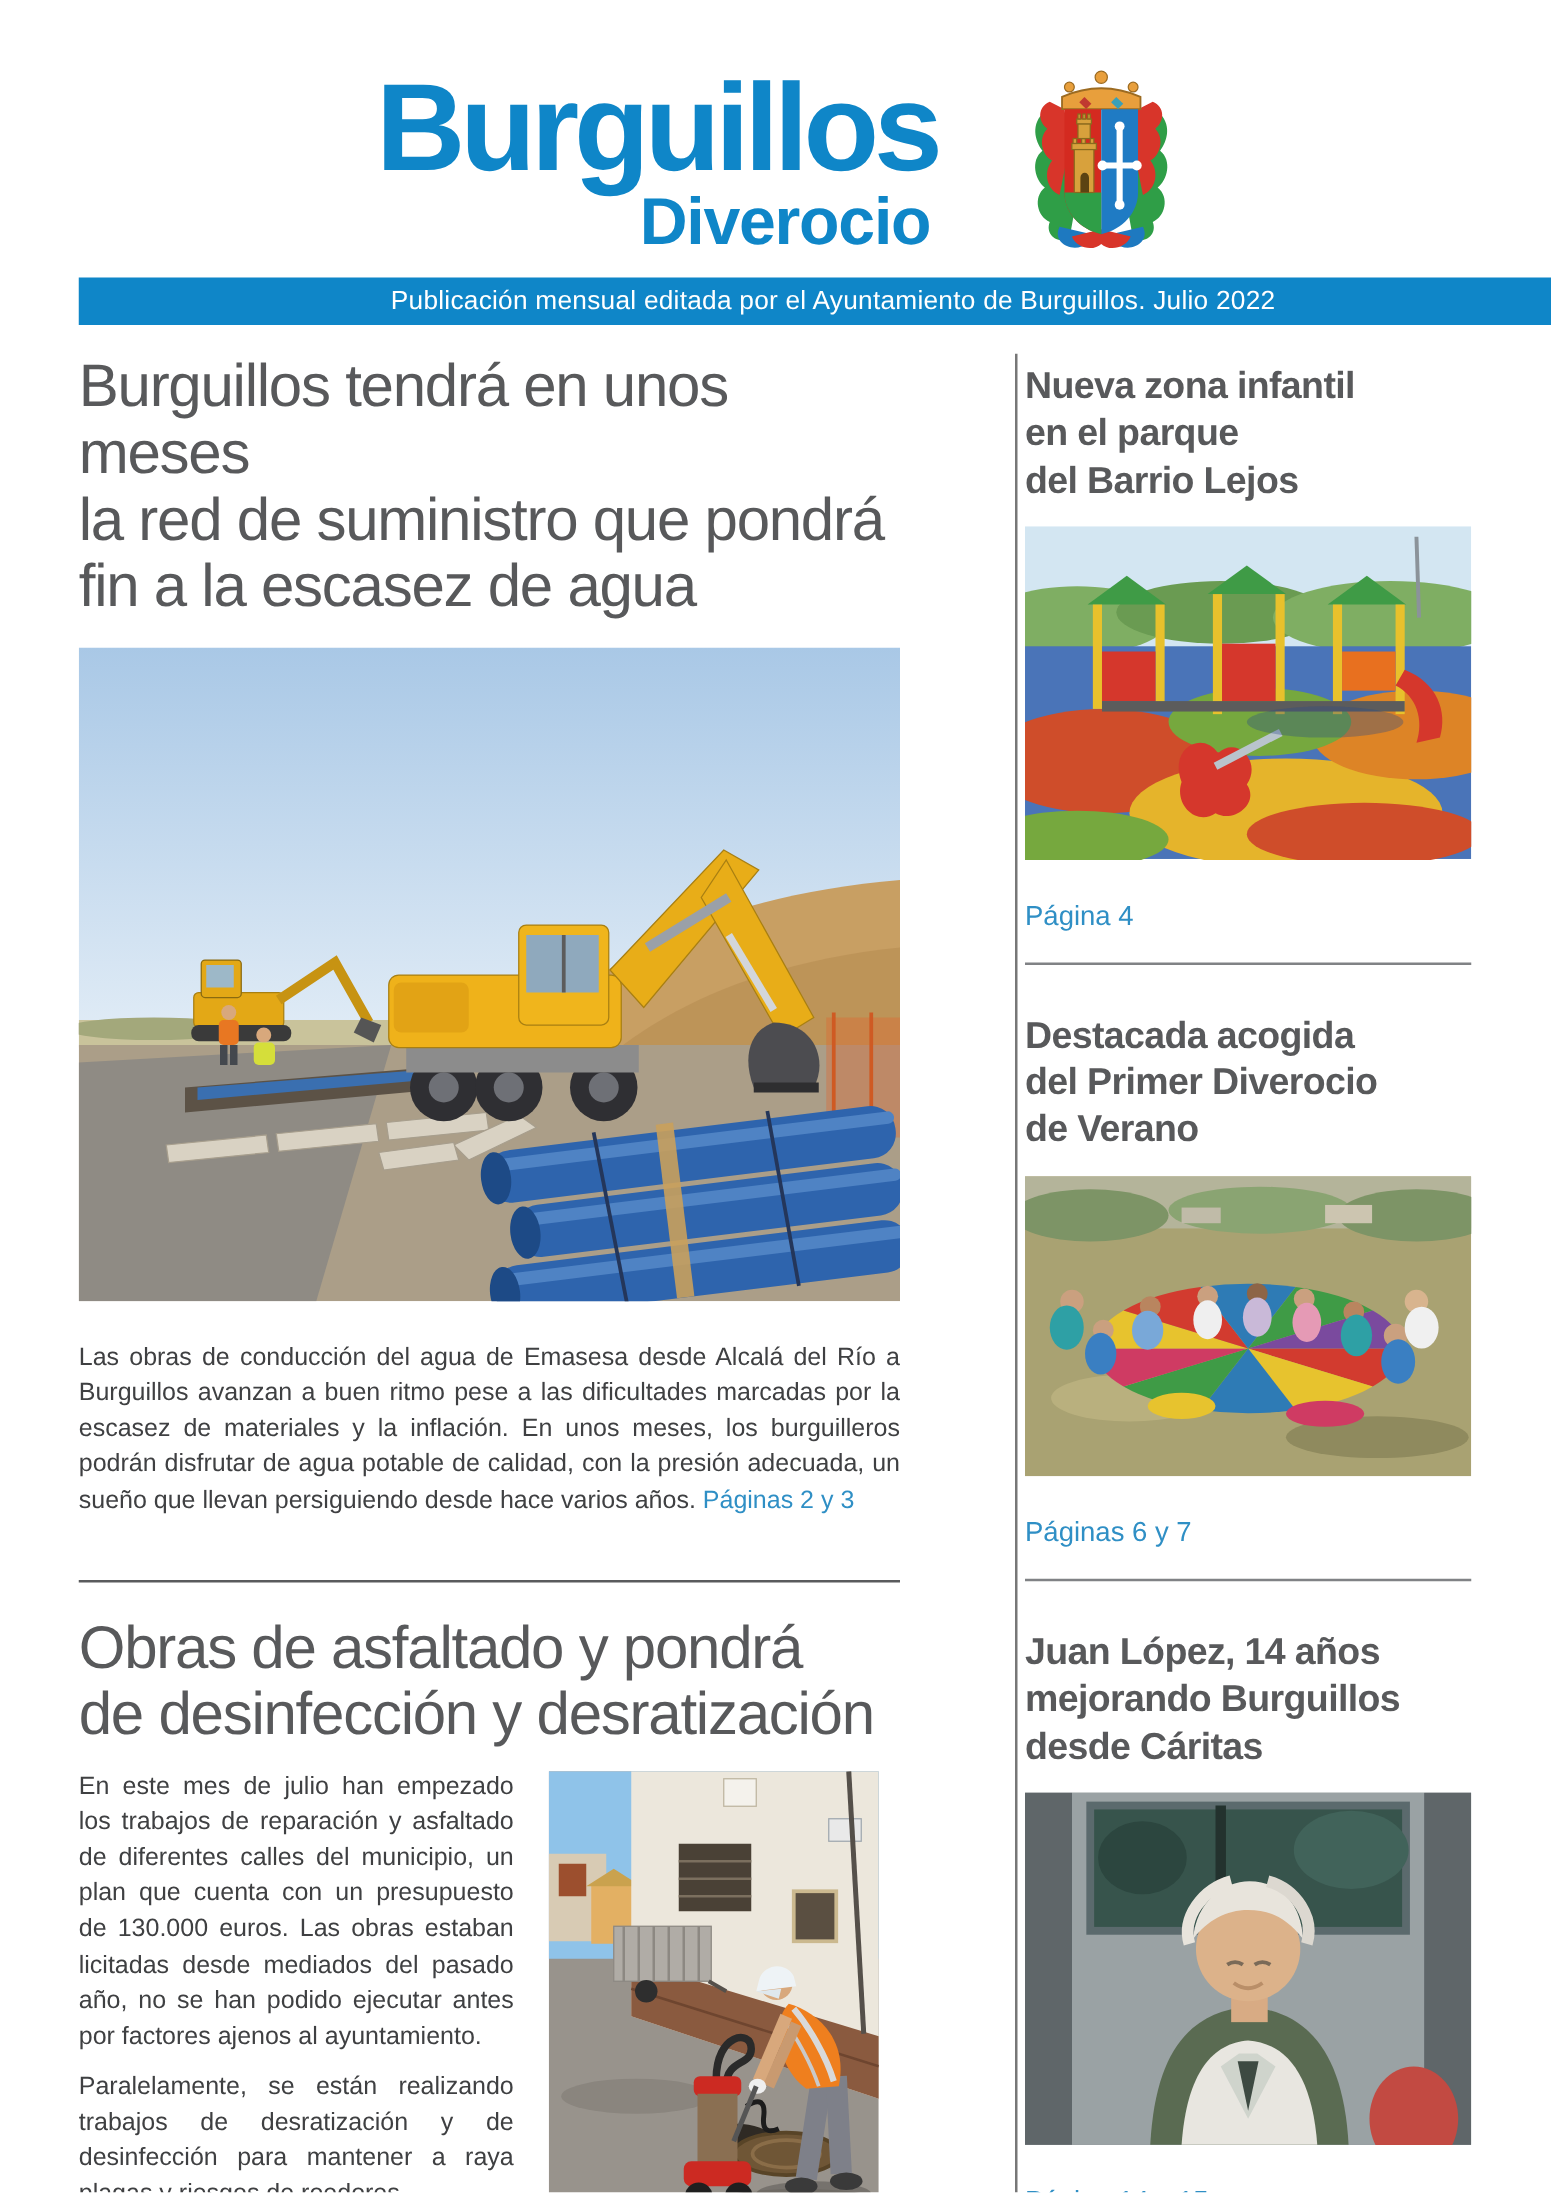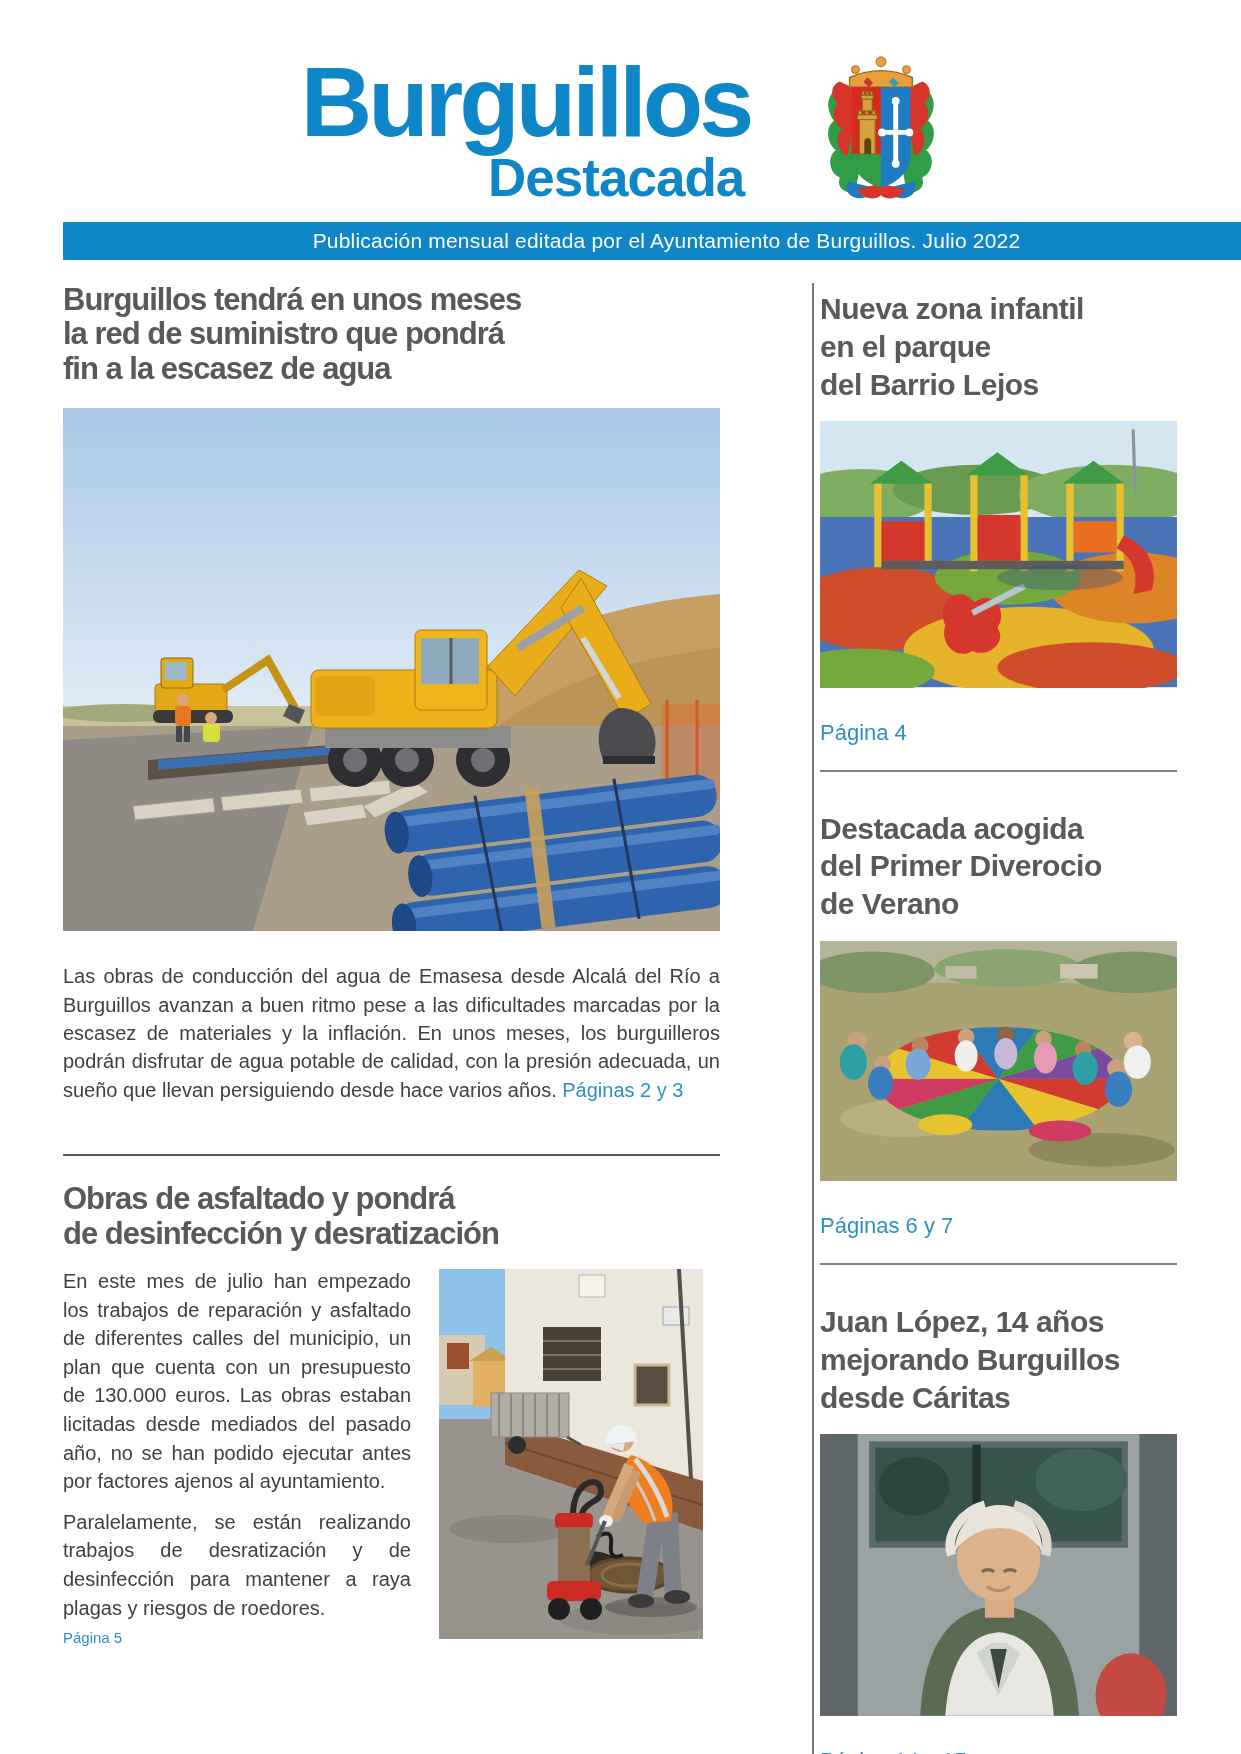--- a/index.html
+++ b/index.html
@@ -22,21 +22,21 @@
   .crest{width:118px;height:152px;display:block;}
 
   
   .banner{position:absolute;top:222px;left:63px;width:1207px;height:38px;background:var(--brand-blue);color:#fff;font-size:21px;text-align:center;line-height:38px;letter-spacing:.2px;}
 
   
   .content{position:absolute;top:283px;left:63px;width:1114px;display:flex;align-items:stretch;}
   .col-main{width:657px;flex:none;}
   .col-side{flex:1;margin-left:92px;border-left:2px solid #777;padding-left:6px;}
 
-  h1.headline,h2.headline{color:var(--headline-gray);font-weight:bold;font-size:31px;line-height:1.11;letter-spacing:-1px;white-space:pre-line;}
+  h1.headline,h2.headline{color:var(--headline-gray);font-weight:normal;font-size:48px;line-height:1.11;letter-spacing:-1px;white-space:pre-line;}
   .lead-photo{margin-top:22px;width:657px;height:523px;display:block;}
   .lead-body{margin-top:31px;color:var(--body-gray);font-size:20px;line-height:1.42;text-align:justify;}
   .page-link{color:var(--link-blue);text-decoration:none;}
   .rule-main{border:none;border-top:2px solid #5a5b5d;margin-top:50px;}
   h2.headline{margin-top:26px;}
   .second-article{display:flex;margin-top:16px;gap:28px;}
   .second-text{width:348px;flex:none;color:var(--body-gray);font-size:20px;line-height:1.43;text-align:justify;}
   .second-text p + p{margin-top:12px;}
   .second-text .page-link{display:inline-block;margin-top:4px;font-size:15px;}
   .second-photo{width:264px;height:370px;display:block;flex:none;margin-top:2px;}
@@ -49,21 +49,21 @@
   .side-section:first-child h3{margin-top:7px;}
 </style>
 </head>
 <body>
 
 <div class="page">
 
   <div class="masthead">
     <div class="logo-block">
       <div class="logo-title">Burguillos</div>
-      <div class="logo-sub">Destacada</div>
+      <div class="logo-sub">Diverocio</div>
     </div>
     <svg class="crest" viewBox="0 0 120 155">
 
       <path d="M14 38 C2 48 6 62 12 70 C2 78 6 94 14 100 C4 108 8 124 18 128 C14 138 24 146 34 142 L38 120 L30 60 Z" fill="#2f9e47"></path>
       <path d="M18 30 C8 34 8 46 16 52 C8 60 12 74 20 78 C12 88 16 102 26 106 L34 66 L30 36 Z" fill="#d8352a"></path>
       <path d="M106 38 C118 48 114 62 108 70 C118 78 114 94 106 100 C116 108 112 124 102 128 C106 138 96 146 86 142 L82 120 L90 60 Z" fill="#2f9e47"></path>
       <path d="M102 30 C112 34 112 46 104 52 C112 60 108 74 100 78 C108 88 104 102 94 106 L86 66 L90 36 Z" fill="#d8352a"></path>
       <path d="M26 132 C20 144 34 152 44 148 L60 142 L76 148 C86 152 100 144 94 132 L60 140 Z" fill="#1e79c0"></path>
       <path d="M36 140 C40 150 54 152 60 146 C66 152 80 150 84 140 L60 134 Z" fill="#d8352a"></path>
 

